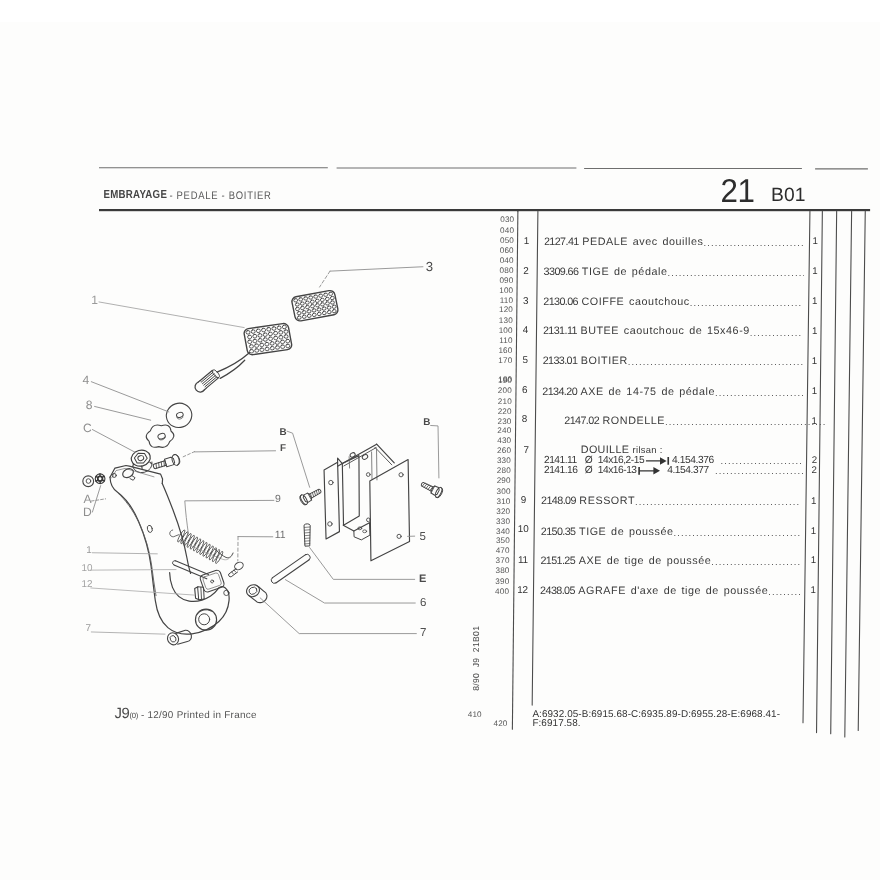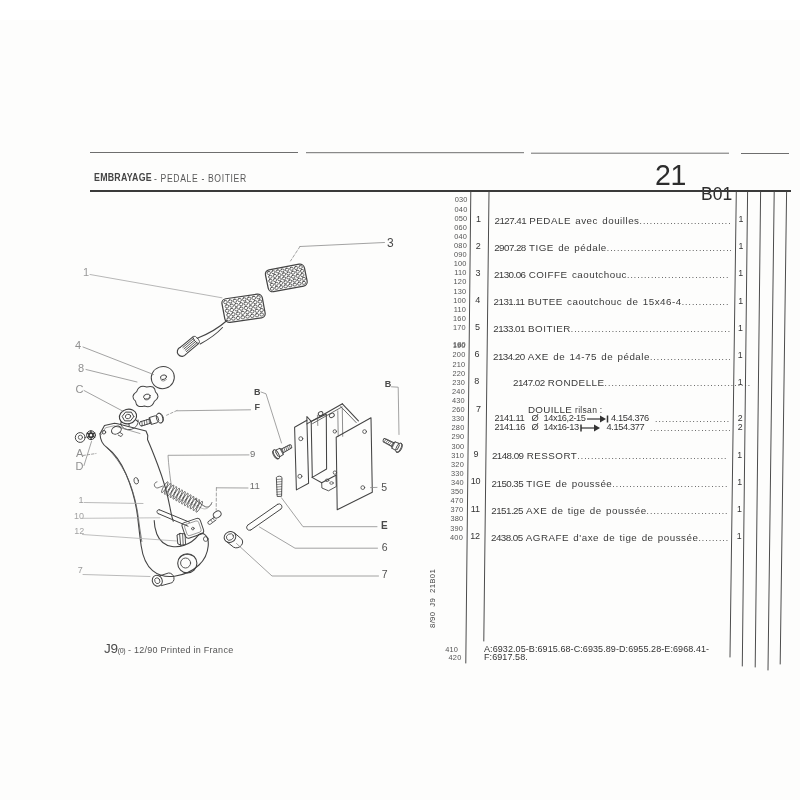--- a/index.html
+++ b/index.html
@@ -27,21 +27,21 @@
         <line x1="306" y1="132.7" x2="524" y2="132.7"></line>
         <line x1="531" y1="133.2" x2="729" y2="133.2"></line>
         <line x1="741" y1="133.5" x2="789" y2="133.5"></line>
       </g>
 </svg>
 
 <div class="t" style="left:93.5px;top:152px;font-size:10.5px;font-weight:bold;letter-spacing:0.3px;color:#454545;transform:scaleX(0.84);transform-origin:0 0;">EMBRAYAGE</div>
 <div class="t" style="left:154px;top:153.5px;font-size:10px;letter-spacing:0.75px;color:#585858;transform:scaleX(0.86);transform-origin:0 0;">- PEDALE - BOITIER</div>
 
 <div class="t" style="left:655px;top:140px;font-size:30px;color:#2d2d2d;letter-spacing:-0.5px;transform:scaleX(0.95);transform-origin:0 0;">21</div>
-<div class="t" style="left:701px;top:166px;font-size:17.5px;color:#2d2d2d;">B01</div>
+<div class="t" style="left:701px;top:149px;font-size:17.5px;color:#2d2d2d;">B01</div>
 
 <div style="position:absolute;left:90px;top:169.6px;width:701px;height:2.3px;background:#3a3a3a;"></div>
 
 <div>
 <div class="code" style="left:449.5px;top:176.4px;">030</div>
 <div class="code" style="left:449.4px;top:185.5px;">040</div>
 <div class="code" style="left:449.3px;top:194.6px;">050</div>
 <div class="code" style="left:449.1px;top:203.7px;">060</div>
 <div class="code" style="left:449.0px;top:212.9px;">040</div>
 <div class="code" style="left:448.9px;top:222.0px;">080</div>
@@ -70,58 +70,58 @@
 <div class="code" style="left:446.1px;top:431.6px;">310</div>
 <div class="code" style="left:445.9px;top:440.7px;">320</div>
 <div class="code" style="left:445.8px;top:449.8px;">330</div>
 <div class="code" style="left:445.7px;top:459.0px;">340</div>
 <div class="code" style="left:445.6px;top:468.1px;">350</div>
 <div class="code" style="left:445.4px;top:477.2px;">470</div>
 <div class="code" style="left:445.3px;top:486.3px;">370</div>
 <div class="code" style="left:445.2px;top:495.4px;">380</div>
 <div class="code" style="left:445.1px;top:504.5px;">390</div>
 <div class="code" style="left:444.9px;top:513.7px;">400</div>
-<div class="code" style="left:440px;top:625.9px;">410</div>
+<div class="code" style="left:420px;top:625.9px;">410</div>
 <div class="code" style="left:443.4px;top:633.9px;">420</div>
 </div>
 
 <div>
 
 <div class="itm" style="left:471.5px;top:194.7px;">1</div>
 <div class="row" style="left:494.5px;top:194.8px;width:236.5px;">
         <span class="pn">2127.41</span>
         <span style="width:3.2px;flex:none;"></span>
         <span class="desc">PEDALE avec douilles</span>
         <span class="dots">..........................................................................................</span>
       </div>
 <div class="qty" style="left:736.0px;top:195.1px;">1</div>
 
 <div class="itm" style="left:471.2px;top:221.8px;">2</div>
 <div class="row" style="left:494.2px;top:221.9px;width:236.5px;">
-        <span class="pn">2907.28</span>
+        <span class="pn">3309.66</span>
         <span style="width:3.2px;flex:none;"></span>
         <span class="desc">TIGE de pédale</span>
         <span class="dots">..........................................................................................</span>
       </div>
 <div class="qty" style="left:735.9px;top:222.2px;">1</div>
 
 <div class="itm" style="left:470.9px;top:249.0px;">3</div>
 <div class="row" style="left:493.9px;top:249.1px;width:236.5px;">
         <span class="pn">2130.06</span>
         <span style="width:3.2px;flex:none;"></span>
         <span class="desc">COIFFE caoutchouc</span>
         <span class="dots">..........................................................................................</span>
       </div>
 <div class="qty" style="left:735.7px;top:249.4px;">1</div>
 
 <div class="itm" style="left:470.6px;top:276.2px;">4</div>
 <div class="row" style="left:493.6px;top:276.3px;width:236.5px;">
         <span class="pn">2131.11</span>
         <span style="width:3.2px;flex:none;"></span>
-        <span class="desc">BUTEE caoutchouc de 15x46-4</span>
+        <span class="desc">BUTEE caoutchouc de 15x46-9</span>
         <span class="dots">..........................................................................................</span>
       </div>
 <div class="qty" style="left:735.6px;top:276.6px;">1</div>
 
 <div class="itm" style="left:470.3px;top:303.3px;">5</div>
 <div class="row" style="left:493.3px;top:303.4px;width:236.5px;">
         <span class="pn">2133.01</span>
         <span style="width:3.2px;flex:none;"></span>
         <span class="desc">BOITIER</span>
         <span class="dots">..........................................................................................</span>

